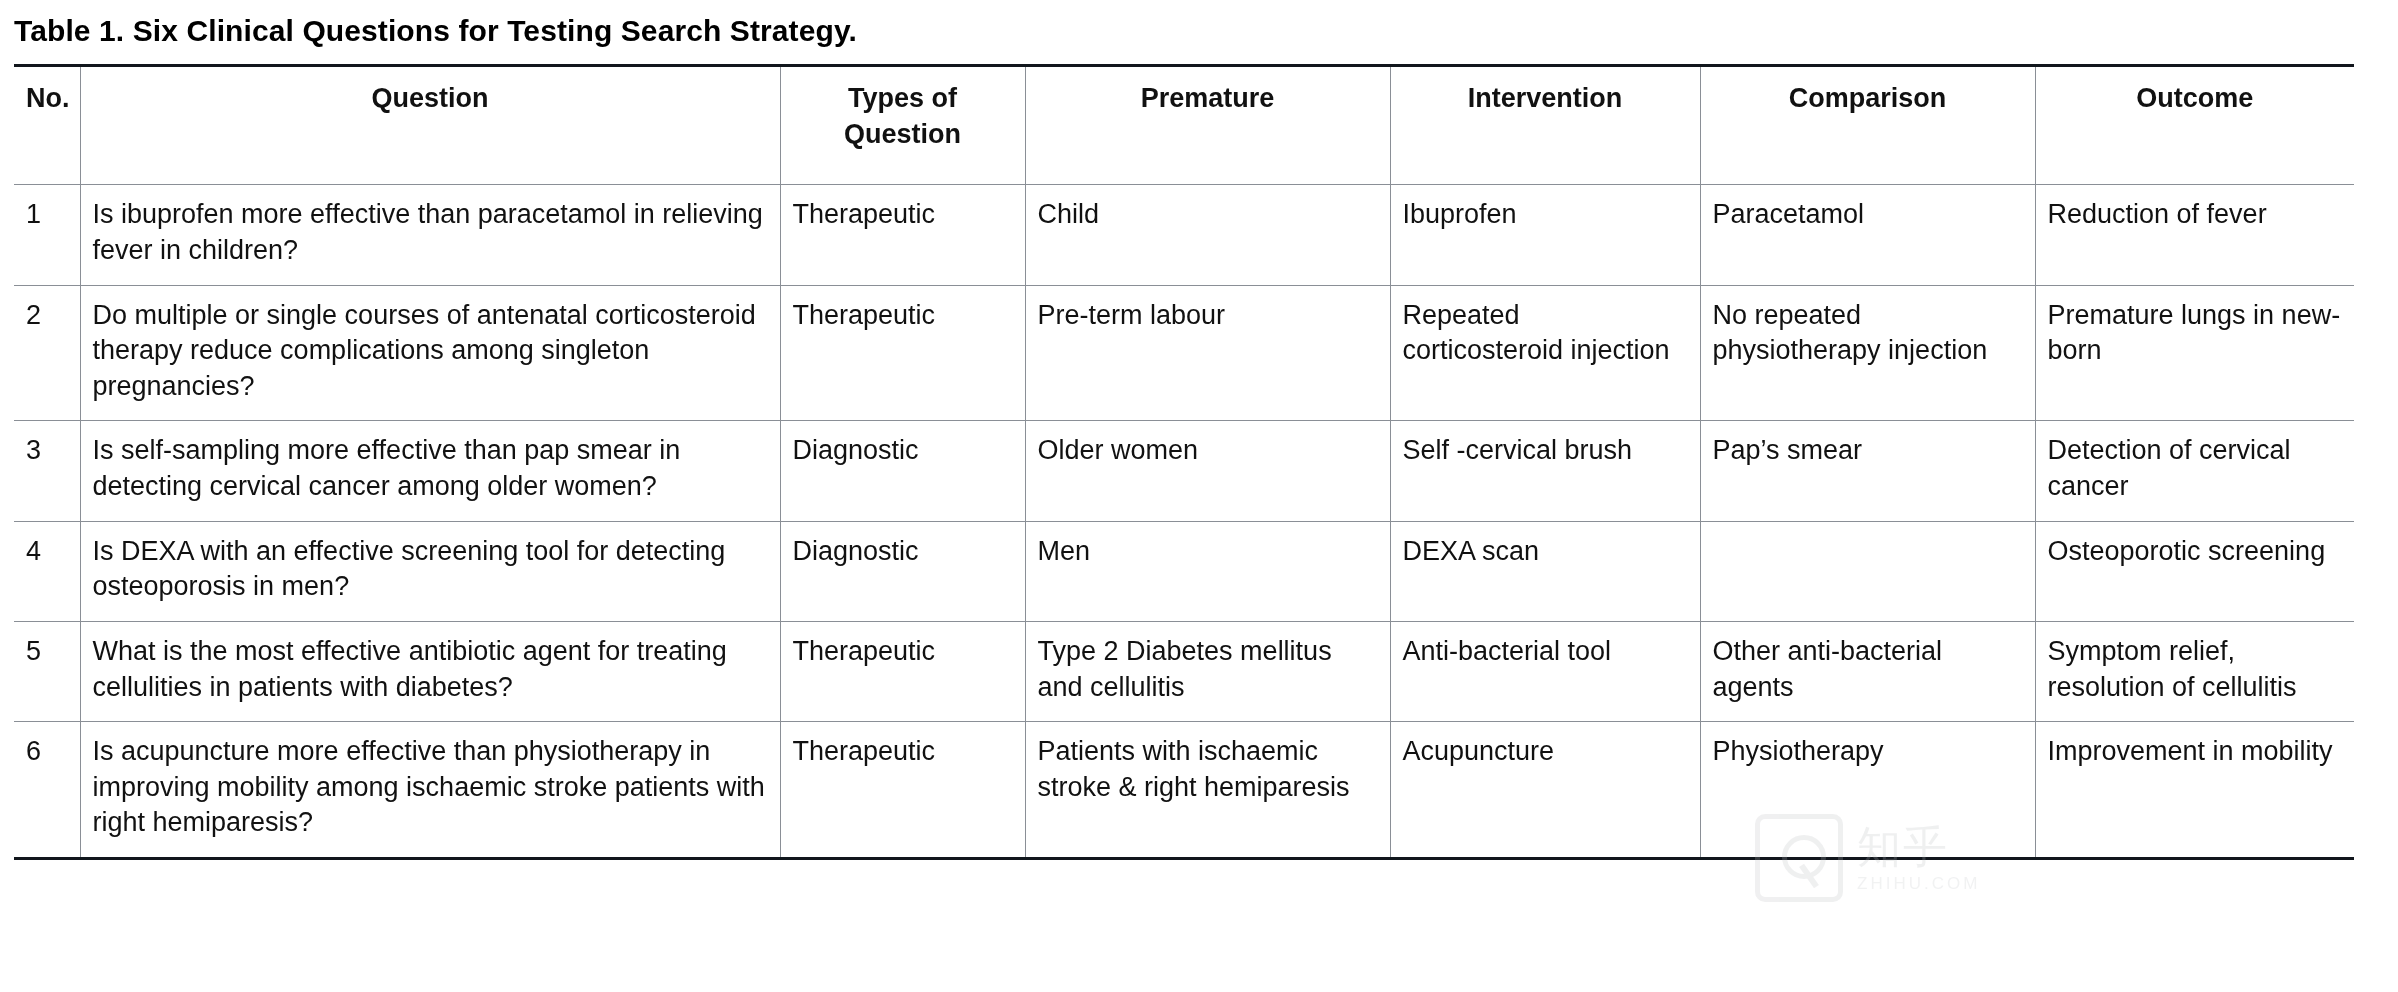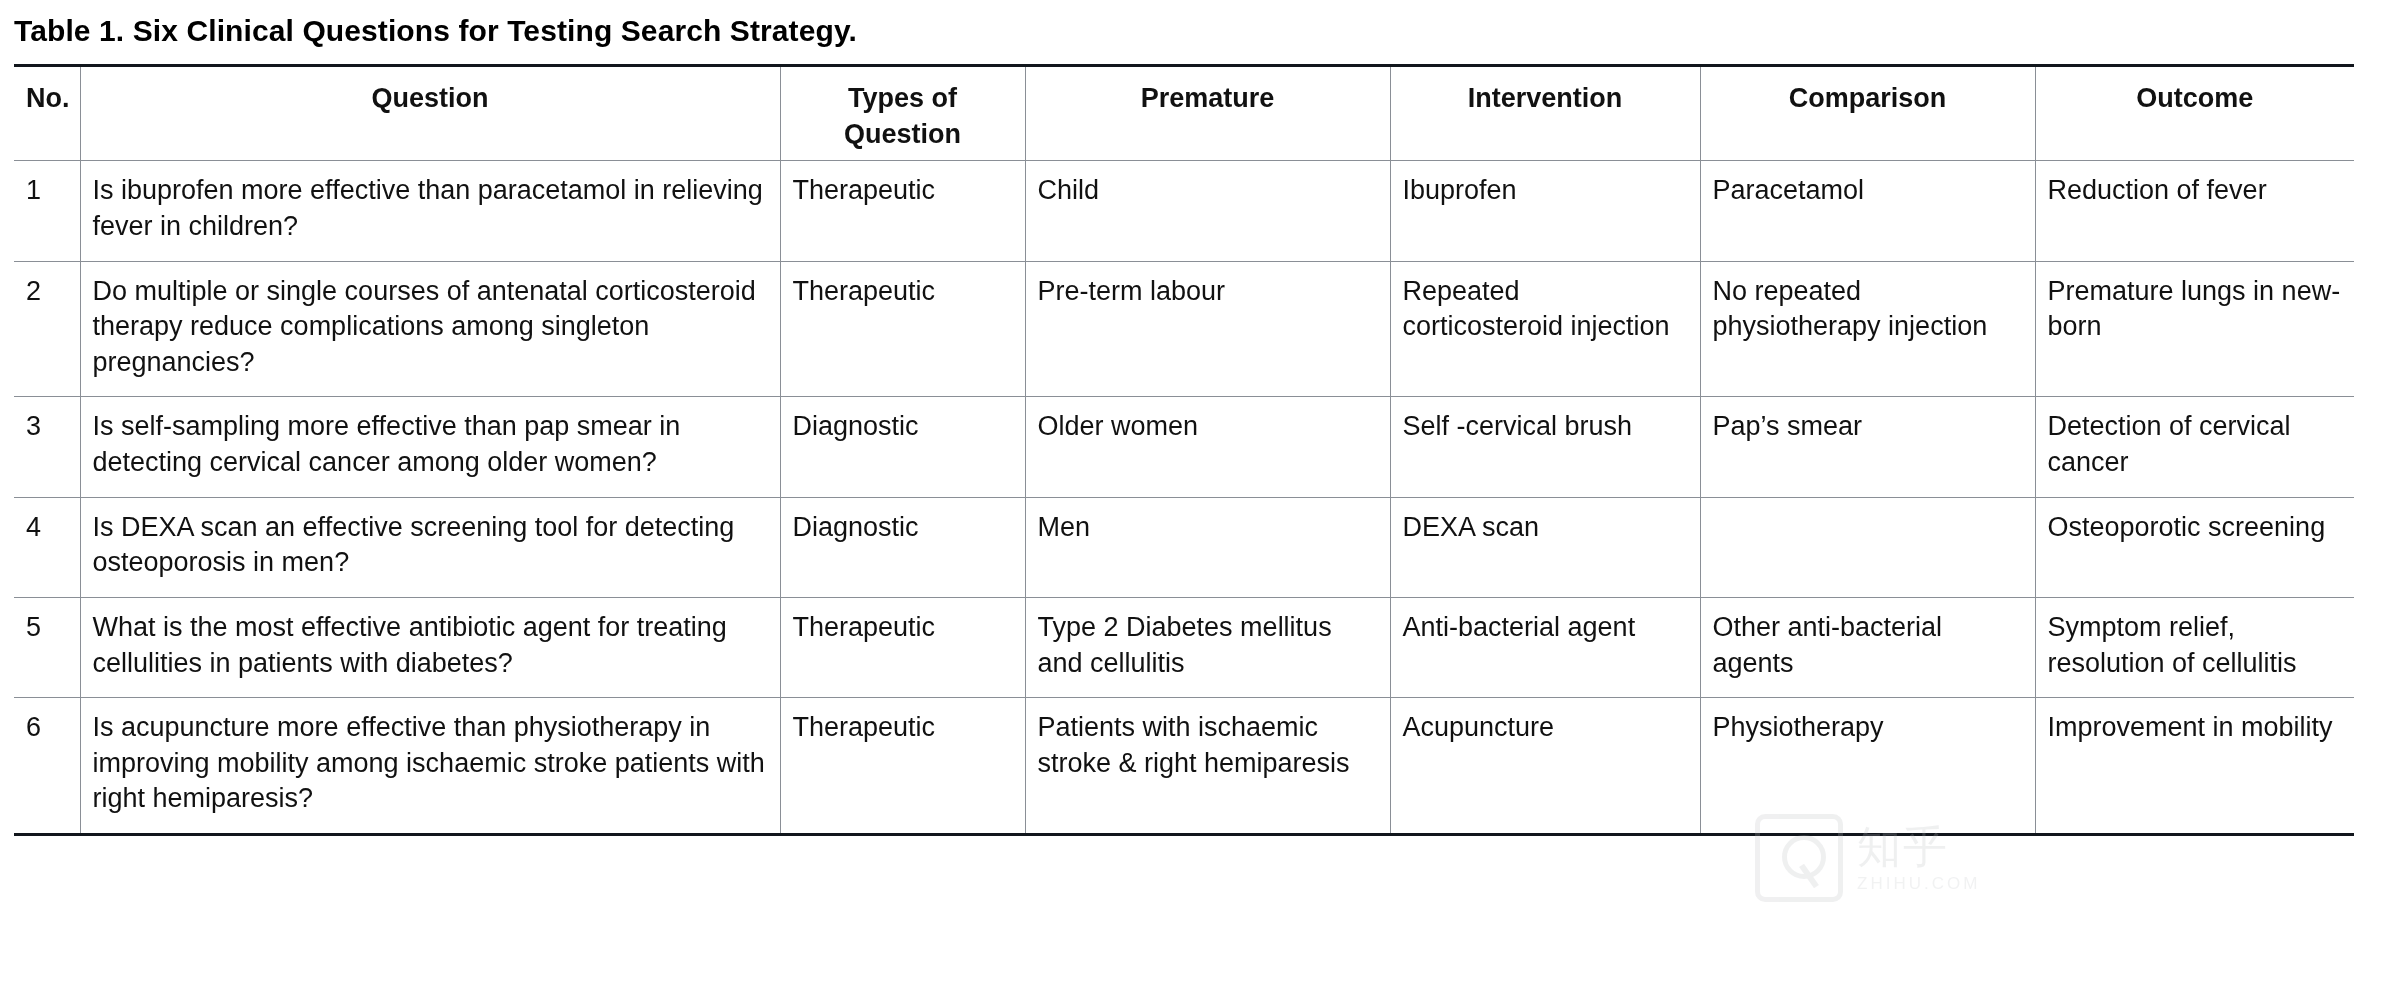--- a/index.html
+++ b/index.html
@@ -41,21 +41,21 @@
     font-size: 27px;
     line-height: 1.32;
     padding: 12px 12px 16px 12px;
     color: #111;
   }
   table.clinical-table thead th {
     font-weight: bold;
     border-top: 3px solid #11161c;
     border-bottom: 1px solid #8a8f96;
     padding-top: 14px;
-    padding-bottom: 8px;
+    padding-bottom: 32px;
   }
   table.clinical-table thead tr th:first-child {
     border-left: none;
   }
   table.clinical-table thead tr th:last-child {
     border-right: none;
   }
   table.clinical-table tbody tr td:first-child {
     border-left: none;
   }
@@ -186,33 +186,33 @@
         <td>3</td>
         <td>Is self-sampling more effective than pap smear in detecting cervical cancer among older women?</td>
         <td>Diagnostic</td>
         <td>Older women</td>
         <td>Self -cervical brush</td>
         <td>Pap’s smear</td>
         <td>Detection of cervical cancer</td>
       </tr>
       <tr>
         <td>4</td>
-        <td>Is DEXA scan an effective screening tool for detecting osteoporosis in men?</td>
+        <td>Is DEXA with an effective screening tool for detecting osteoporosis in men?</td>
         <td>Diagnostic</td>
         <td>Men</td>
         <td>DEXA scan</td>
         <td></td>
         <td>Osteoporotic screening</td>
       </tr>
       <tr>
         <td>5</td>
         <td>What is the most effective antibiotic agent for treating cellulities in patients with diabetes?</td>
         <td>Therapeutic</td>
         <td>Type 2 Diabetes mellitus and cellulitis</td>
-        <td>Anti-bacterial agent</td>
+        <td>Anti-bacterial tool</td>
         <td>Other anti-bacterial agents</td>
         <td>Symptom relief, resolution of cellulitis</td>
       </tr>
       <tr>
         <td>6</td>
         <td>Is acupuncture more effective than physiotherapy in improving mobility among ischaemic stroke patients with right hemiparesis?</td>
         <td>Therapeutic</td>
         <td>Patients with ischaemic stroke &amp; right hemiparesis</td>
         <td>Acupuncture</td>
         <td>Physiotherapy</td>

